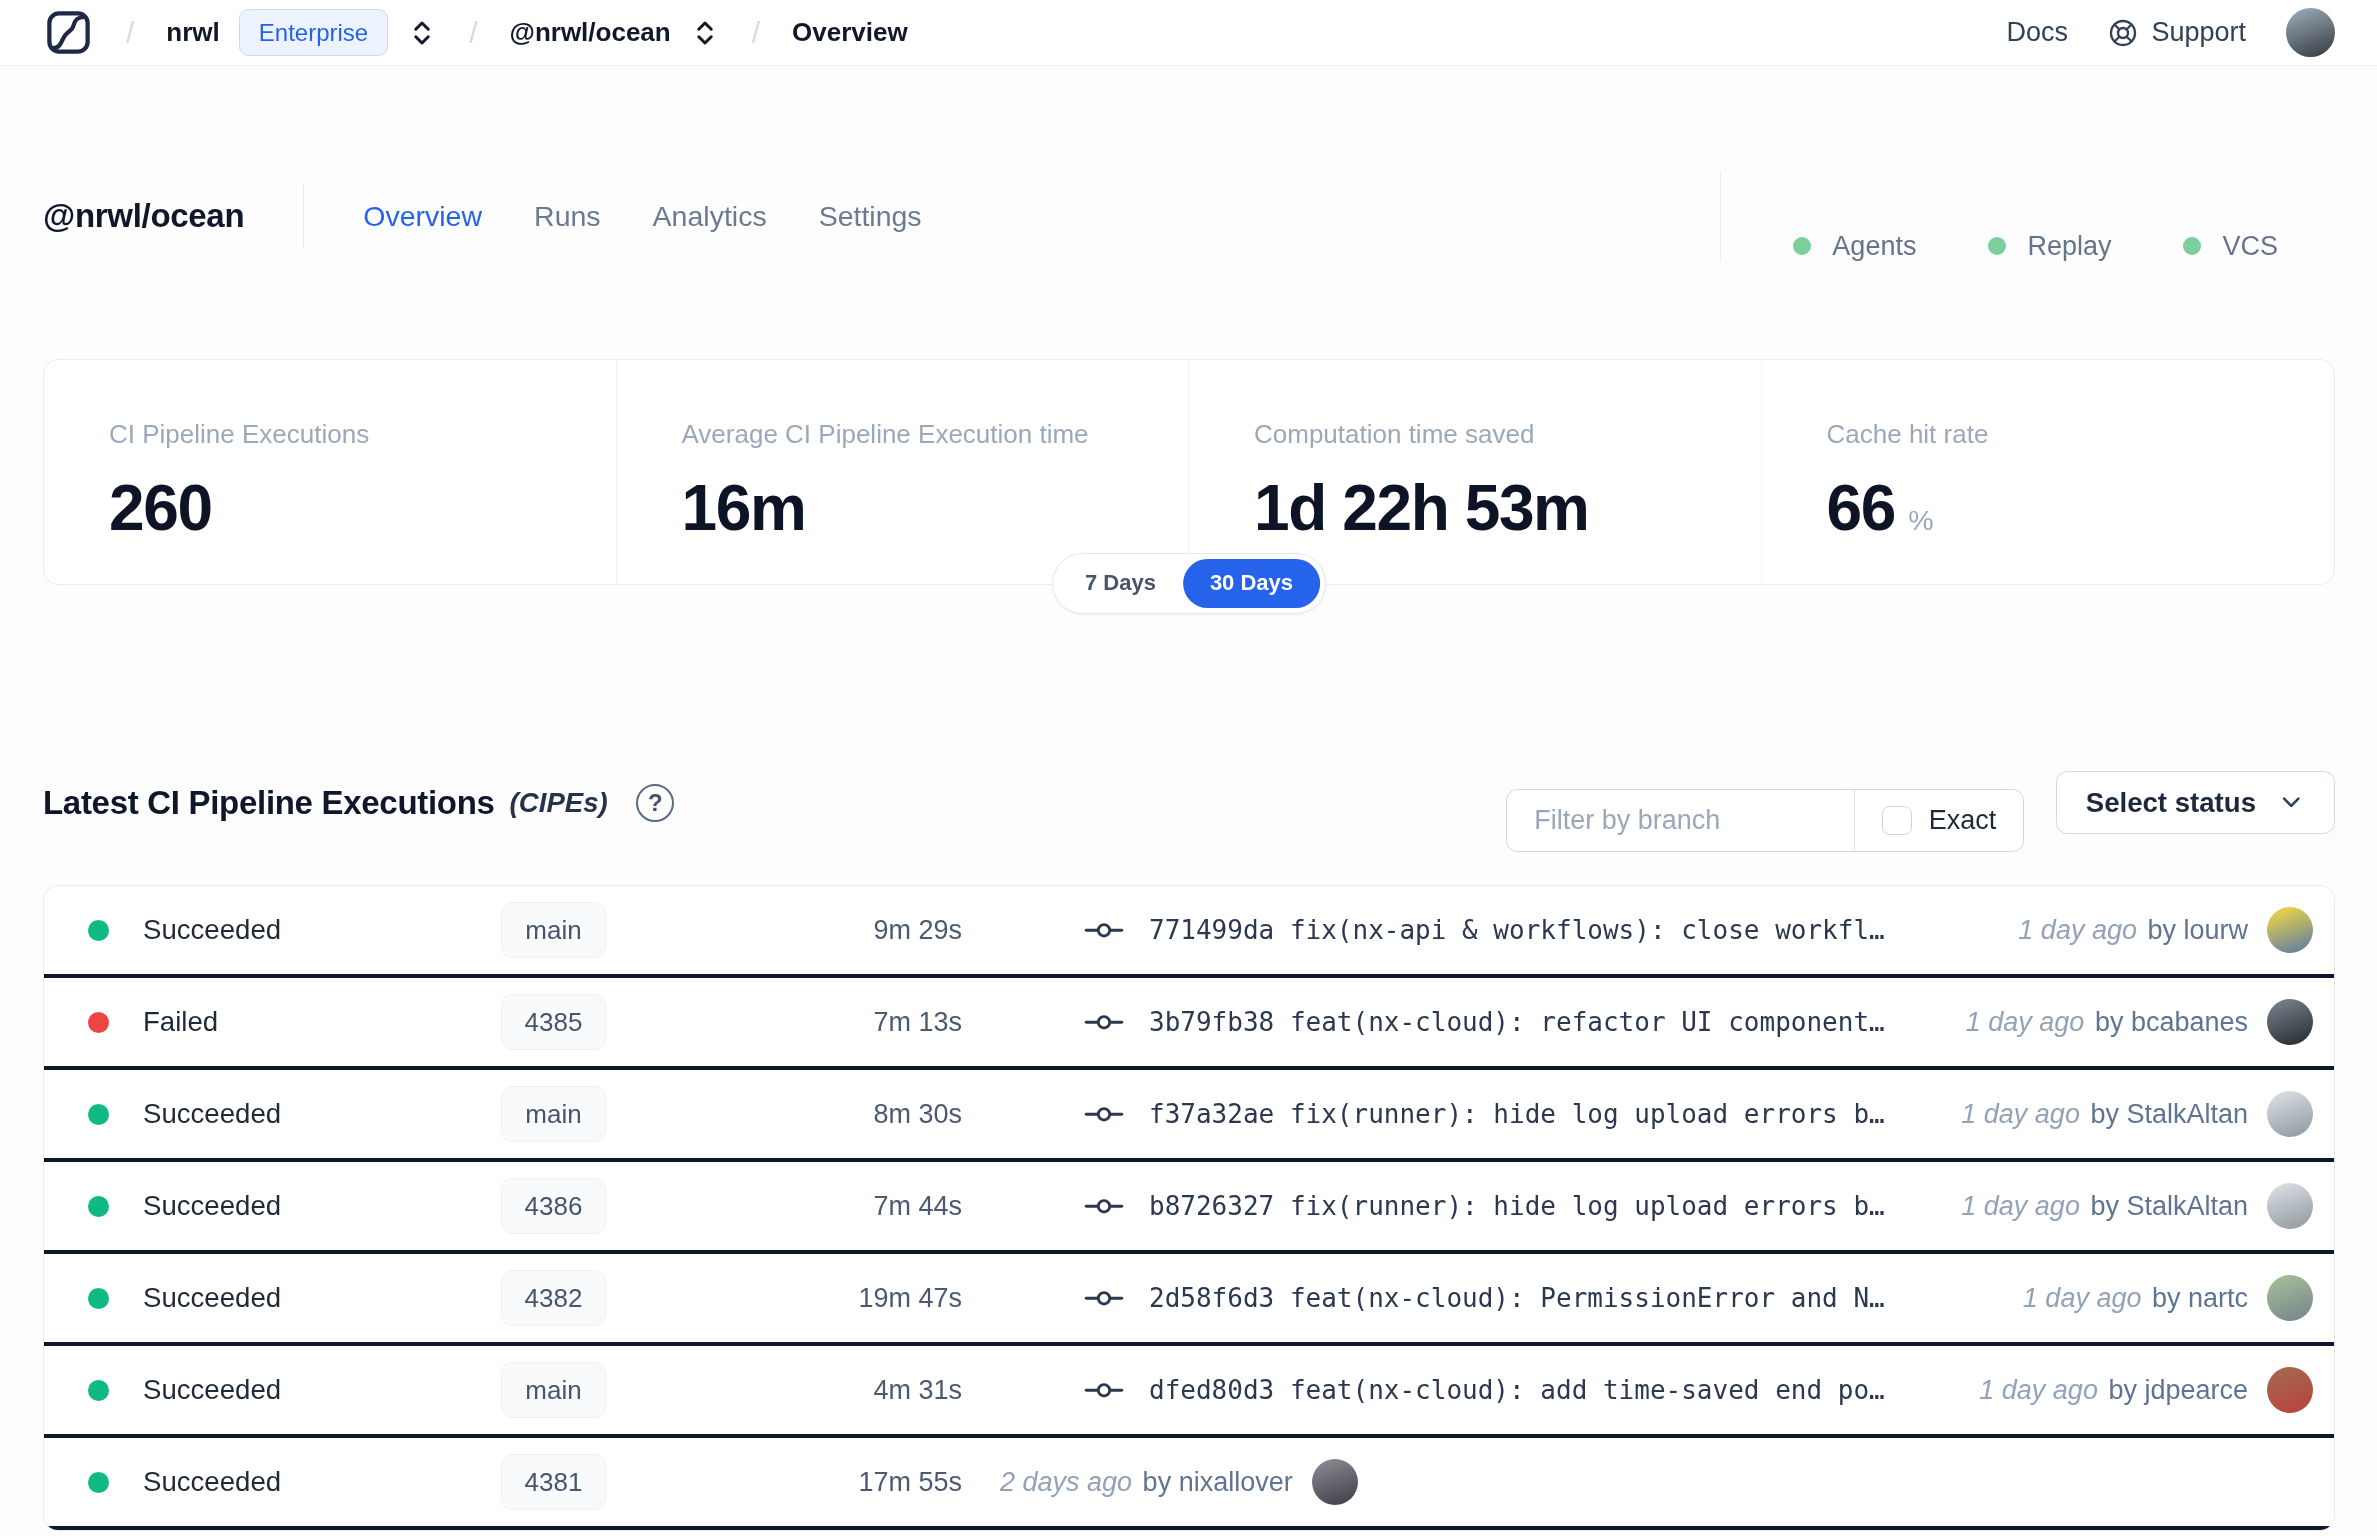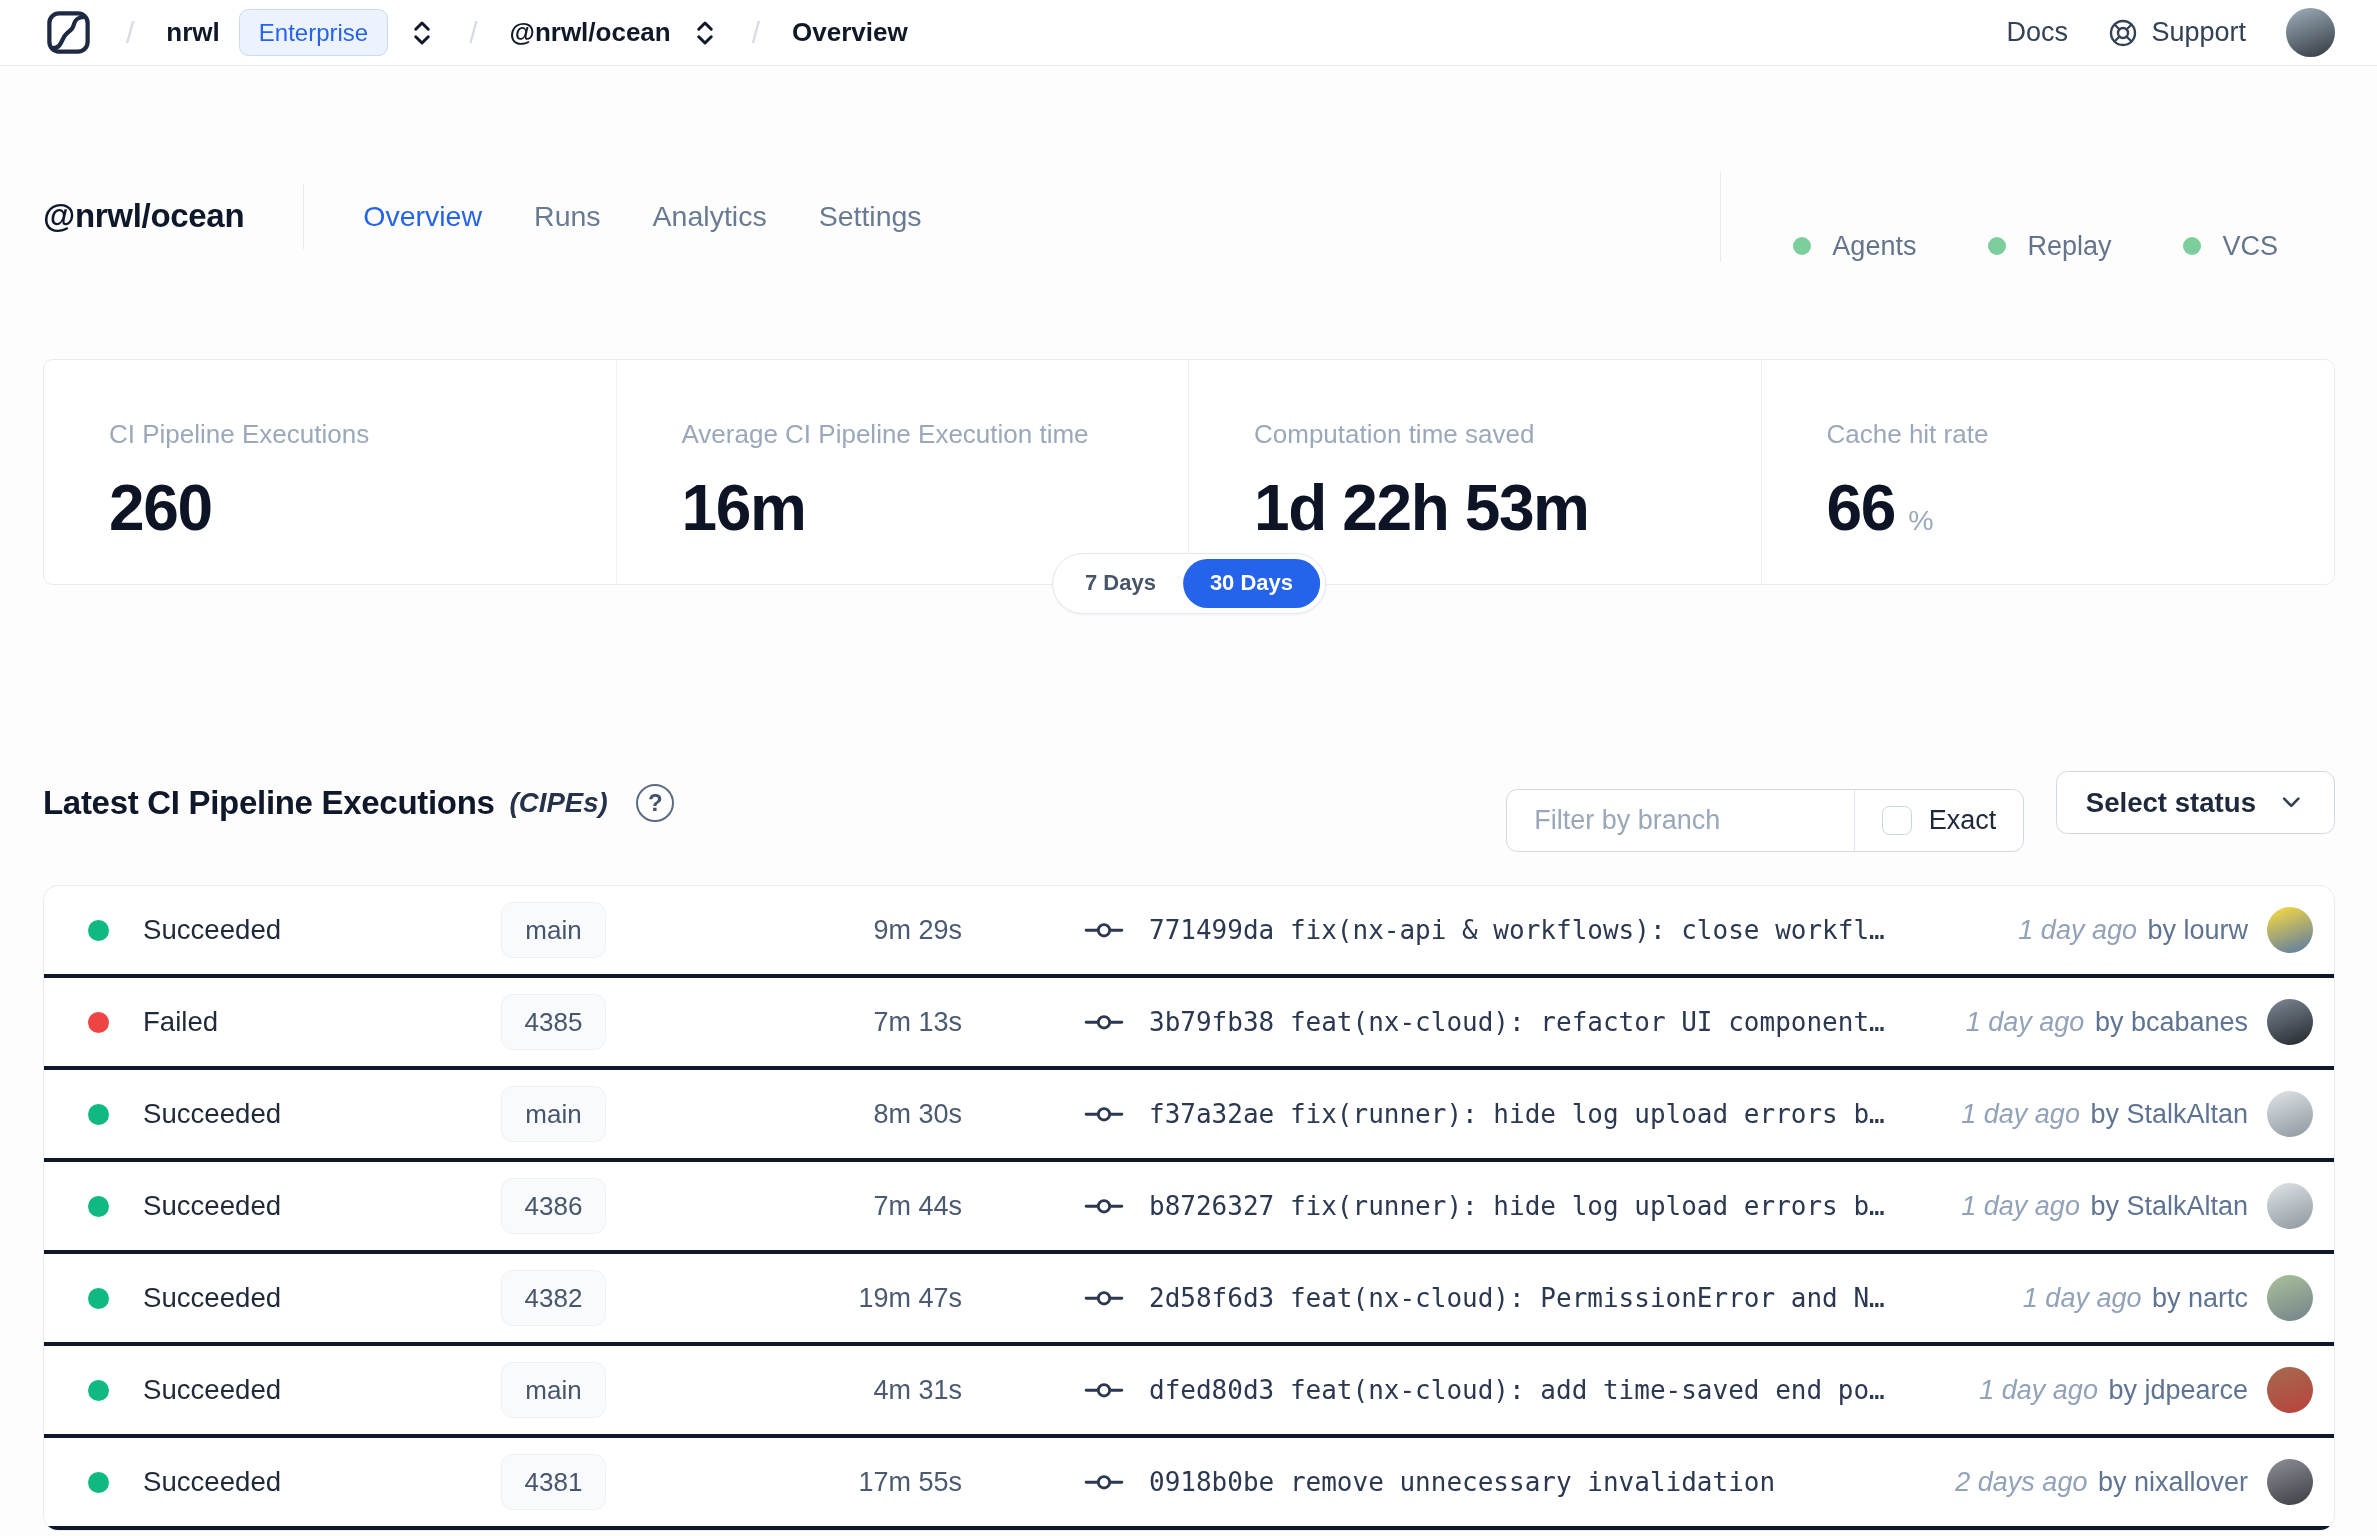--- a/index.html
+++ b/index.html
@@ -40,21 +40,21 @@
   .tab { font-size:28.5px; color:#697b92; cursor:pointer; }
   .tab.active { color:#2563eb; font-weight:500; }
   .features { margin-left:auto; display:flex; align-items:flex-end; gap:72px; padding-right:57px;padding-left:36px; }
   .features-divider { width:1px; height:91px; background:#e9edf2; margin-right:0; }
   .feature { display:flex; align-items:center; gap:21px; font-size:27px; color:#64748b; }
   .feature .dot { width:18px; height:18px; border-radius:50%; background:#7ccf9c; }
 
   
   .stats-wrap { margin:105px 43px 0; position:relative; }
   .stats-card {
-    background:#fff; border:1px solid #e8ebef; border-radius:10px;
+    background:#fff; border:1px solid #e8ebef; border-radius:15px;
     display:grid; grid-template-columns:repeat(4,1fr); height:226px;
   }
   .stat-cell { padding:59px 28.5px 0 65px; border-right:1px solid #eef1f5; }
   .stat-cell:last-child { border-right:none; }
   .stat-label { font-size:26px; font-weight:500; color:#9ba8ba; }
   .stat-value { margin-top:21px; font-size:64px; font-weight:700; color:#0c1425; letter-spacing:-1.4px; }
   .stat-suffix { font-size:28.5px; font-weight:500; color:#9ba8ba; margin-left:13.3px; letter-spacing:0; }
   .range-toggle {
     position:absolute; left:50%; transform:translateX(-50%); bottom:-28.5px;
     display:flex; align-items:center; background:#fff; border:1px solid #e2e8f0;
@@ -397,28 +397,20 @@
 
   <div class="row success">
     <div class="col-status">
       <span class="status-dot"></span>
       <span class="status-label">Succeeded</span>
     </div>
     <div class="col-branch">
       <span class="branch-badge">4381</span>
     </div>
     <div class="col-duration">17m 55s</div>
-    <div class="col-commit">
-      <svg class="commit-icon" viewBox="0 0 28 20" fill="none" stroke="currentColor" stroke-width="2" stroke-linecap="round">
-        <line x1="1.5" y1="10" x2="9" y2="10"></line>
-          <circle cx="14" cy="10" r="4"></circle>
-          <line x1="19" y1="10" x2="26.5" y2="10"></line>
-      </svg>
-      <span class="commit-text">0918b0be remove unnecessary invalidation</span>
-    </div>
     <div class="col-meta">
       <span class="time-ago">2 days ago</span>
       <span class="author">by nixallover</span>
       <span class="avatar row-avatar" style="background: linear-gradient(160deg, rgb(143, 143, 152) 0%, rgb(60, 60, 68) 100%);"></span>
     </div>
   </div>
 </section>
 
 
 </body></html>

